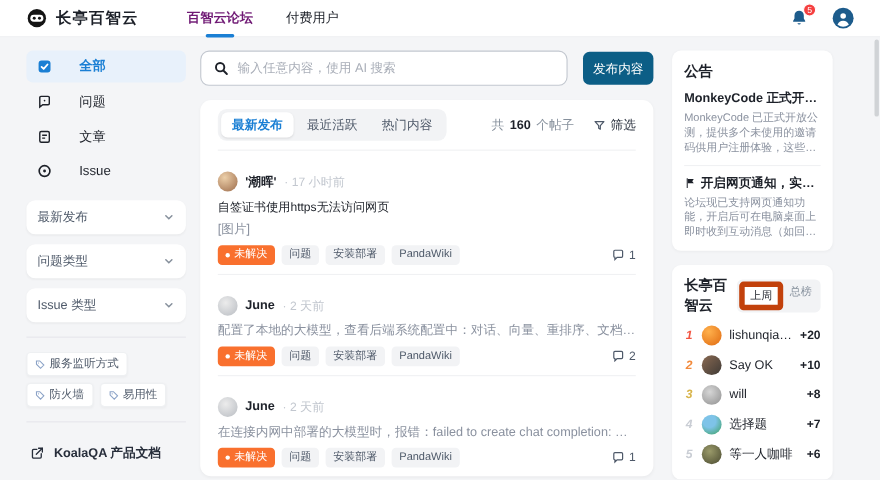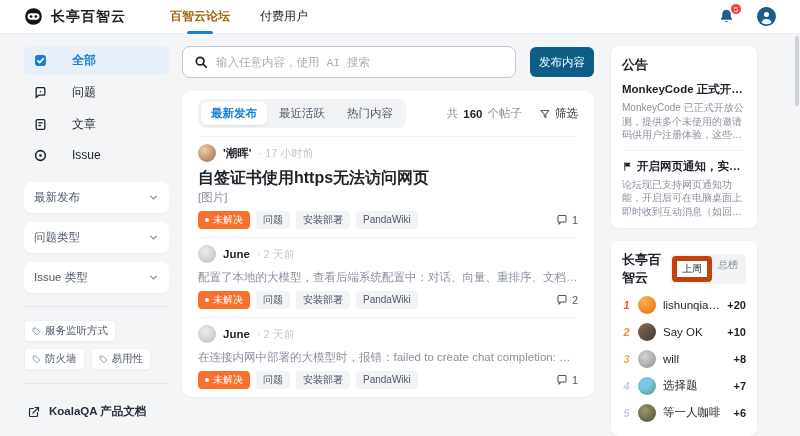--- a/index.html
+++ b/index.html
@@ -6,21 +6,21 @@
   html,body { width:800px; height:436px; overflow:hidden; }
   body { background:#f4f5f7; font-family:"Liberation Sans","DejaVu Sans",sans-serif; color:#1d2129; }
   svg { display:block; }
 
   
   .navbar { height:34px; background:#fff; border-bottom:1px solid #ebedf0; display:flex; align-items:center; padding:0 24px; position:relative; }
   .brand { display:flex; align-items:center; gap:8px; }
   .brand-title { font-size:14px; font-weight:bold; letter-spacing:1px; }
   .nav-tabs { display:flex; gap:30px; margin-left:44px; height:34px; }
   .nav-tab { font-size:12px; color:#1d2129; display:flex; align-items:center; position:relative; cursor:pointer; }
-  .nav-tab.active { color:#a16207; font-weight:bold; }
+  .nav-tab.active { color:#701a75; font-weight:bold; }
   .nav-tab.active::after { content:""; position:absolute; bottom:0; left:50%; transform:translateX(-50%); width:26px; height:3px; border-radius:2px; background:#1a7fd4; }
   .nav-right { margin-left:auto; display:flex; align-items:center; gap:22px; }
   .bell-wrap { position:relative; cursor:pointer; }
   .bell-badge { position:absolute; top:-5px; right:-7px; min-width:12px; height:12px; padding:0 2px; background:#f53f3f; color:#fff; font-size:8px; line-height:12px; text-align:center; border-radius:7px; border:1px solid #fff; }
   .user-avatar { width:19px; height:19px; border-radius:50%; background:#1d5c8c; display:flex; align-items:center; justify-content:center; cursor:pointer; }
 
   
   .page { display:flex; align-items:flex-start; padding:12px 43px 0 24px; }
   .col-left { width:145px; flex:none; margin-right:13px; }
   .col-main { flex:1; min-width:0; }
@@ -34,40 +34,40 @@
   .side-item.active .ic { color:#1a7fd4; }
   .filter-card { background:#fff; border-radius:8px; padding:8px 10px; margin-bottom:9px; display:flex; justify-content:space-between; align-items:center; font-size:11.5px; color:#4e5969; box-shadow:0 1px 2px rgba(0,0,0,.04); cursor:pointer; }
   .sep { height:1px; background:#e5e6eb; margin:13px 0; }
   .chips { display:flex; flex-wrap:wrap; gap:6px; }
   .chip { background:#fff; border:1px solid #eef0f2; border-radius:4px; padding:3px 7px; font-size:10.5px; color:#4e5969; display:flex; align-items:center; gap:4px; cursor:pointer; box-shadow:0 1px 2px rgba(0,0,0,.03); }
   .chip .ic { color:#8ca3c7; }
   .doc-link { display:flex; align-items:center; gap:9px; font-size:11.5px; font-weight:bold; color:#272e3b; padding:7px 4px; cursor:pointer; }
 
   
   .search-row { display:flex; align-items:center; gap:14px; margin-bottom:13px; }
-  .search-box { flex:1; height:32px; background:#fff; border:1.5px solid #c2c7cf; border-radius:8px; display:flex; align-items:center; gap:8px; padding:0 11px;font-family:Liberation Mono, monospace; }
+  .search-box { flex:1; height:32px; background:#fff; border:1.5px solid #c2c7cf; border-radius:8px; display:flex; align-items:center; gap:8px; padding:0 11px; }
   .search-box input { border:none; outline:none; flex:1; font-size:11.5px; color:#1d2129; background:transparent; font-family:inherit; }
   .search-box input::placeholder { color:#a9aeb8; }
   .publish-btn { height:30px; padding:0 9px; background:#0c5e86; color:#fff; border:none; border-radius:6px; font-size:11.5px; cursor:pointer; font-family:inherit; flex:none; }
   .feed-card { background:#fff; border-radius:10px; padding:0 16px; box-shadow:0 1px 3px rgba(0,0,0,.04); }
   .feed-head { display:flex; align-items:center; padding:8px 0; }
   .feed-tabs { background:#f2f3f5; border-radius:8px; padding:3px; display:flex; gap:2px; }
   .feed-tab { padding:4px 10px; font-size:11.5px; color:#4e5969; border-radius:6px; cursor:pointer; white-space:nowrap; }
   .feed-tab.active { background:#fff; color:#1a7fd4; font-weight:bold; box-shadow:0 1px 2px rgba(0,0,0,.08); }
   .feed-meta { margin-left:auto; display:flex; align-items:center; gap:5px; font-size:11.5px; color:#86909c; }
   .feed-meta b { color:#1d2129; }
   .filter-link { display:flex; align-items:center; gap:4px; color:#272e3b; margin-left:12px; cursor:pointer; }
-  .post { padding:7px 0 8px; border-top:1px solid #f0f1f3; }
+  .post { padding:19px 0 8px; border-top:1px solid #f0f1f3; }
   .post-user { display:flex; align-items:center; gap:7px; height:18px; margin-bottom:7px; }
   .avatar { width:18px; height:18px; border-radius:50%; flex:none; }
   .av-p1 { background:radial-gradient(circle at 35% 30%, #eccfa9, #9c6b4a); }
   .av-june { background:radial-gradient(circle at 40% 35%, #ececec, #b8bcc2); }
   .author { font-size:11.5px; font-weight:bold; color:#1d2129; }
   .time { font-size:11px; color:#c2c7cf; }
-  .post-title { font-size:16px; line-height:17px; font-weight:bold; color:#1d2129; margin-bottom:4px; cursor:pointer; }
+  .post-title { font-size:11px; line-height:17px; font-weight:normal; color:#1d2129; margin-bottom:4px; cursor:pointer; }
   .post-excerpt { font-size:11.5px; line-height:14px; color:#8a919f; white-space:nowrap; overflow:hidden; text-overflow:ellipsis; margin-bottom:7px; }
   .post-tags { display:flex; align-items:center; gap:6px; }
   .badge-status { background:#f9702e; color:#fff; font-size:10px; line-height:1; padding:4px 7px; border-radius:4px; display:flex; align-items:center; gap:4px; }
   .badge-status::before { content:""; width:4px; height:4px; border-radius:50%; background:#fff; }
   .badge { background:#f2f3f5; color:#4e5969; font-size:10px; line-height:1; padding:4px 7px; border-radius:4px; }
   .comments { margin-left:auto; display:flex; align-items:center; gap:4px; color:#4e5969; font-size:11px; }
 
   
   .card { background:#fff; border-radius:8px; padding:10px 11px; box-shadow:0 1px 3px rgba(0,0,0,.04); margin-bottom:13px; }
   .card-title { font-size:13px; font-weight:bold; margin-bottom:8px; }

